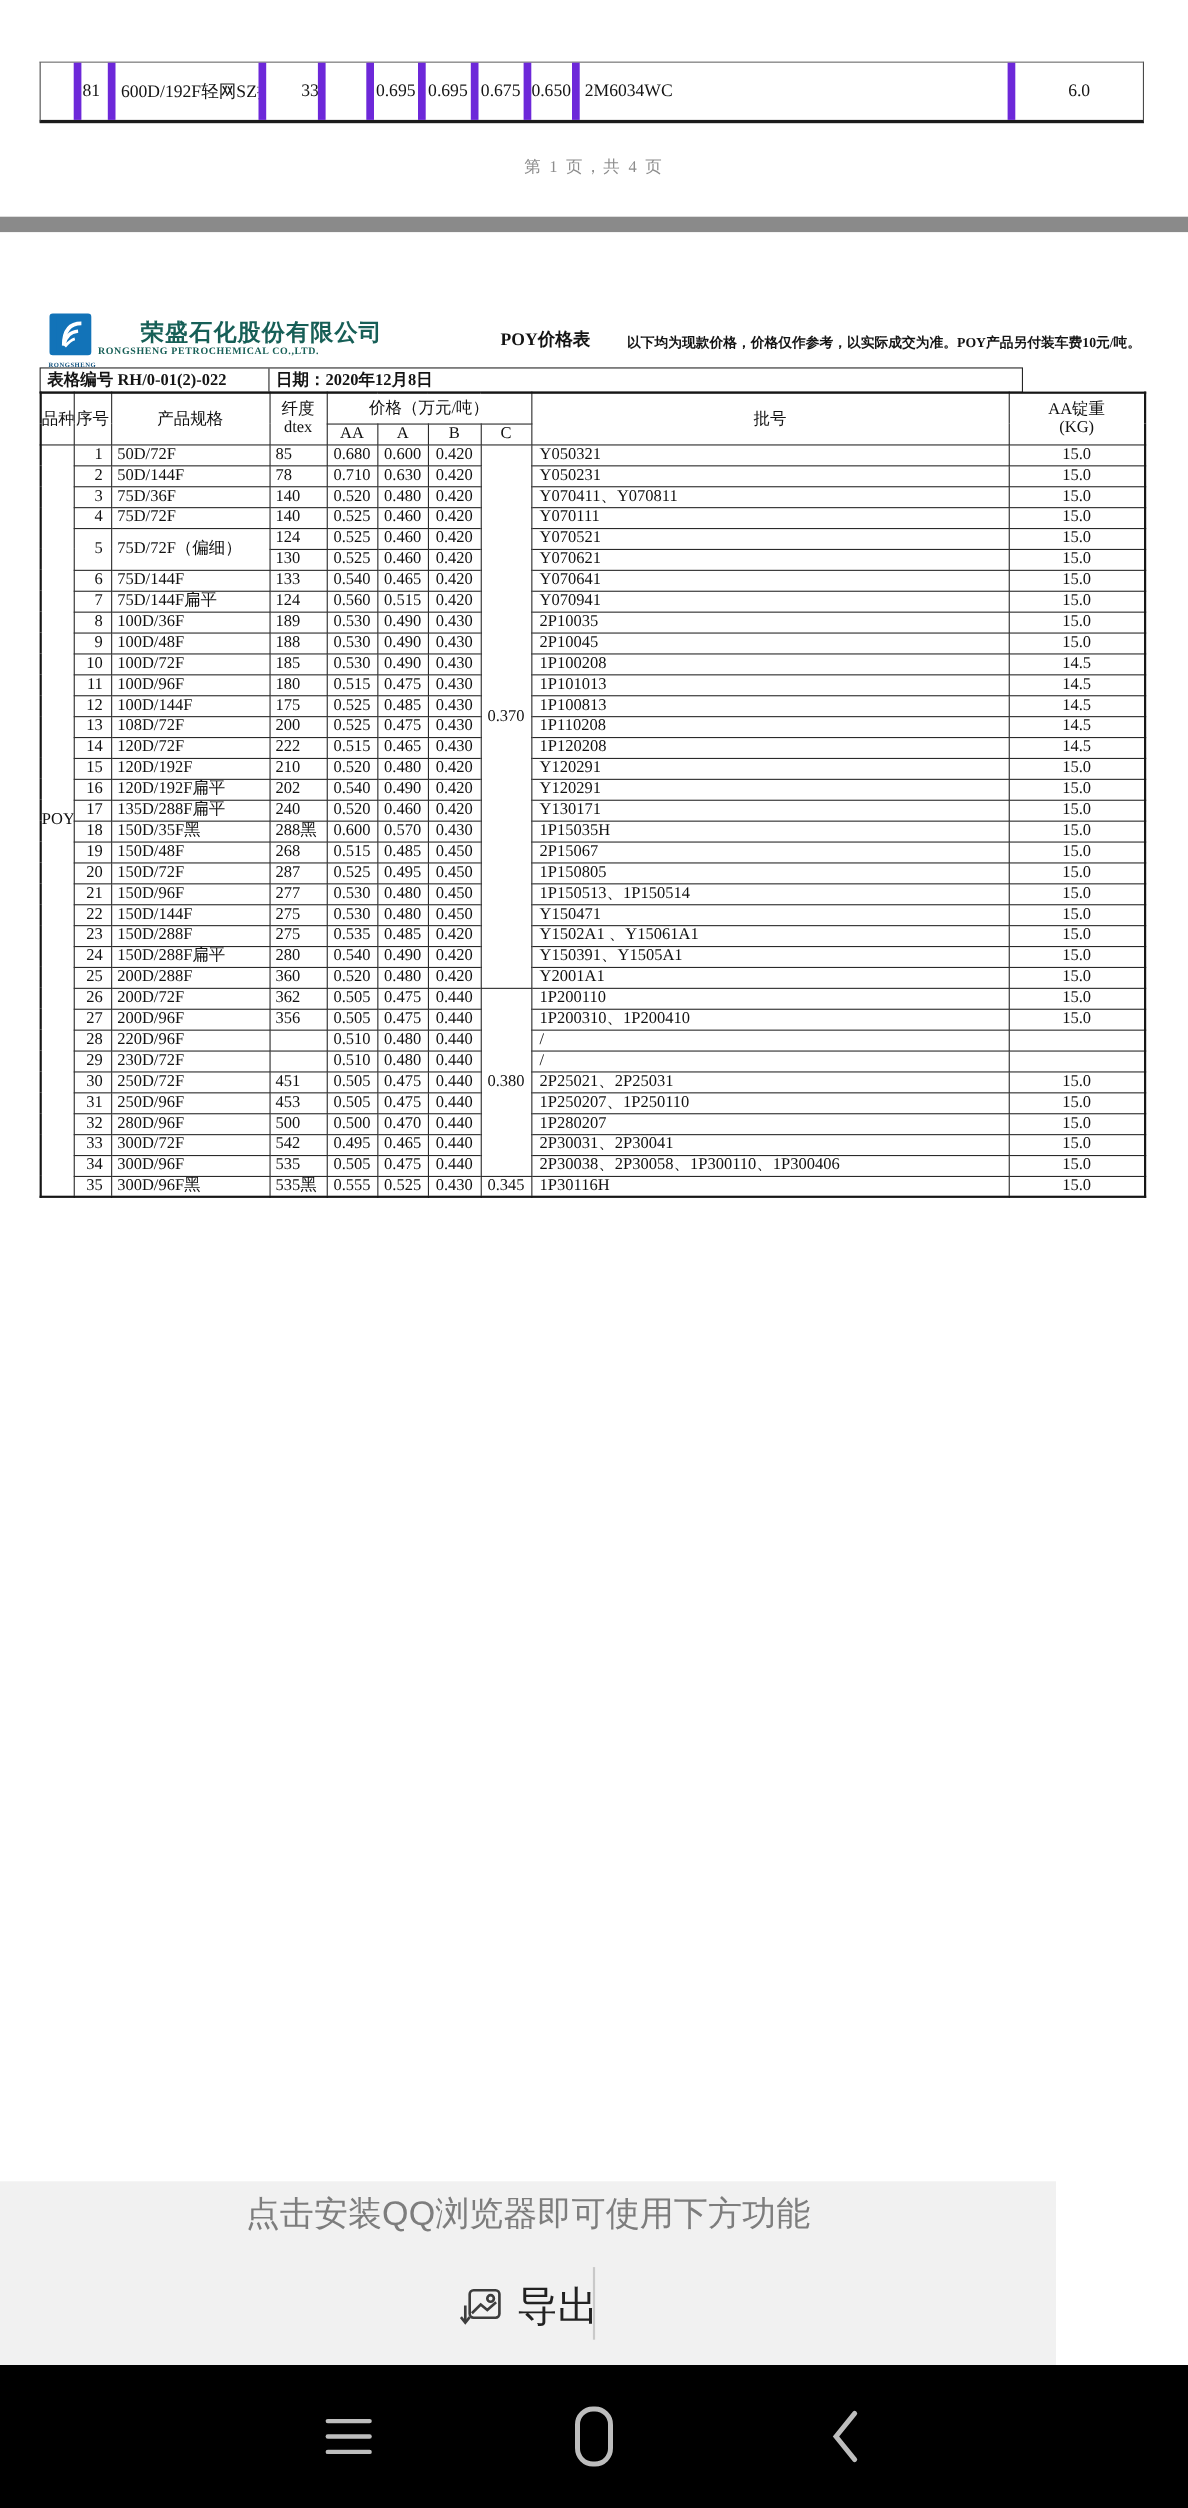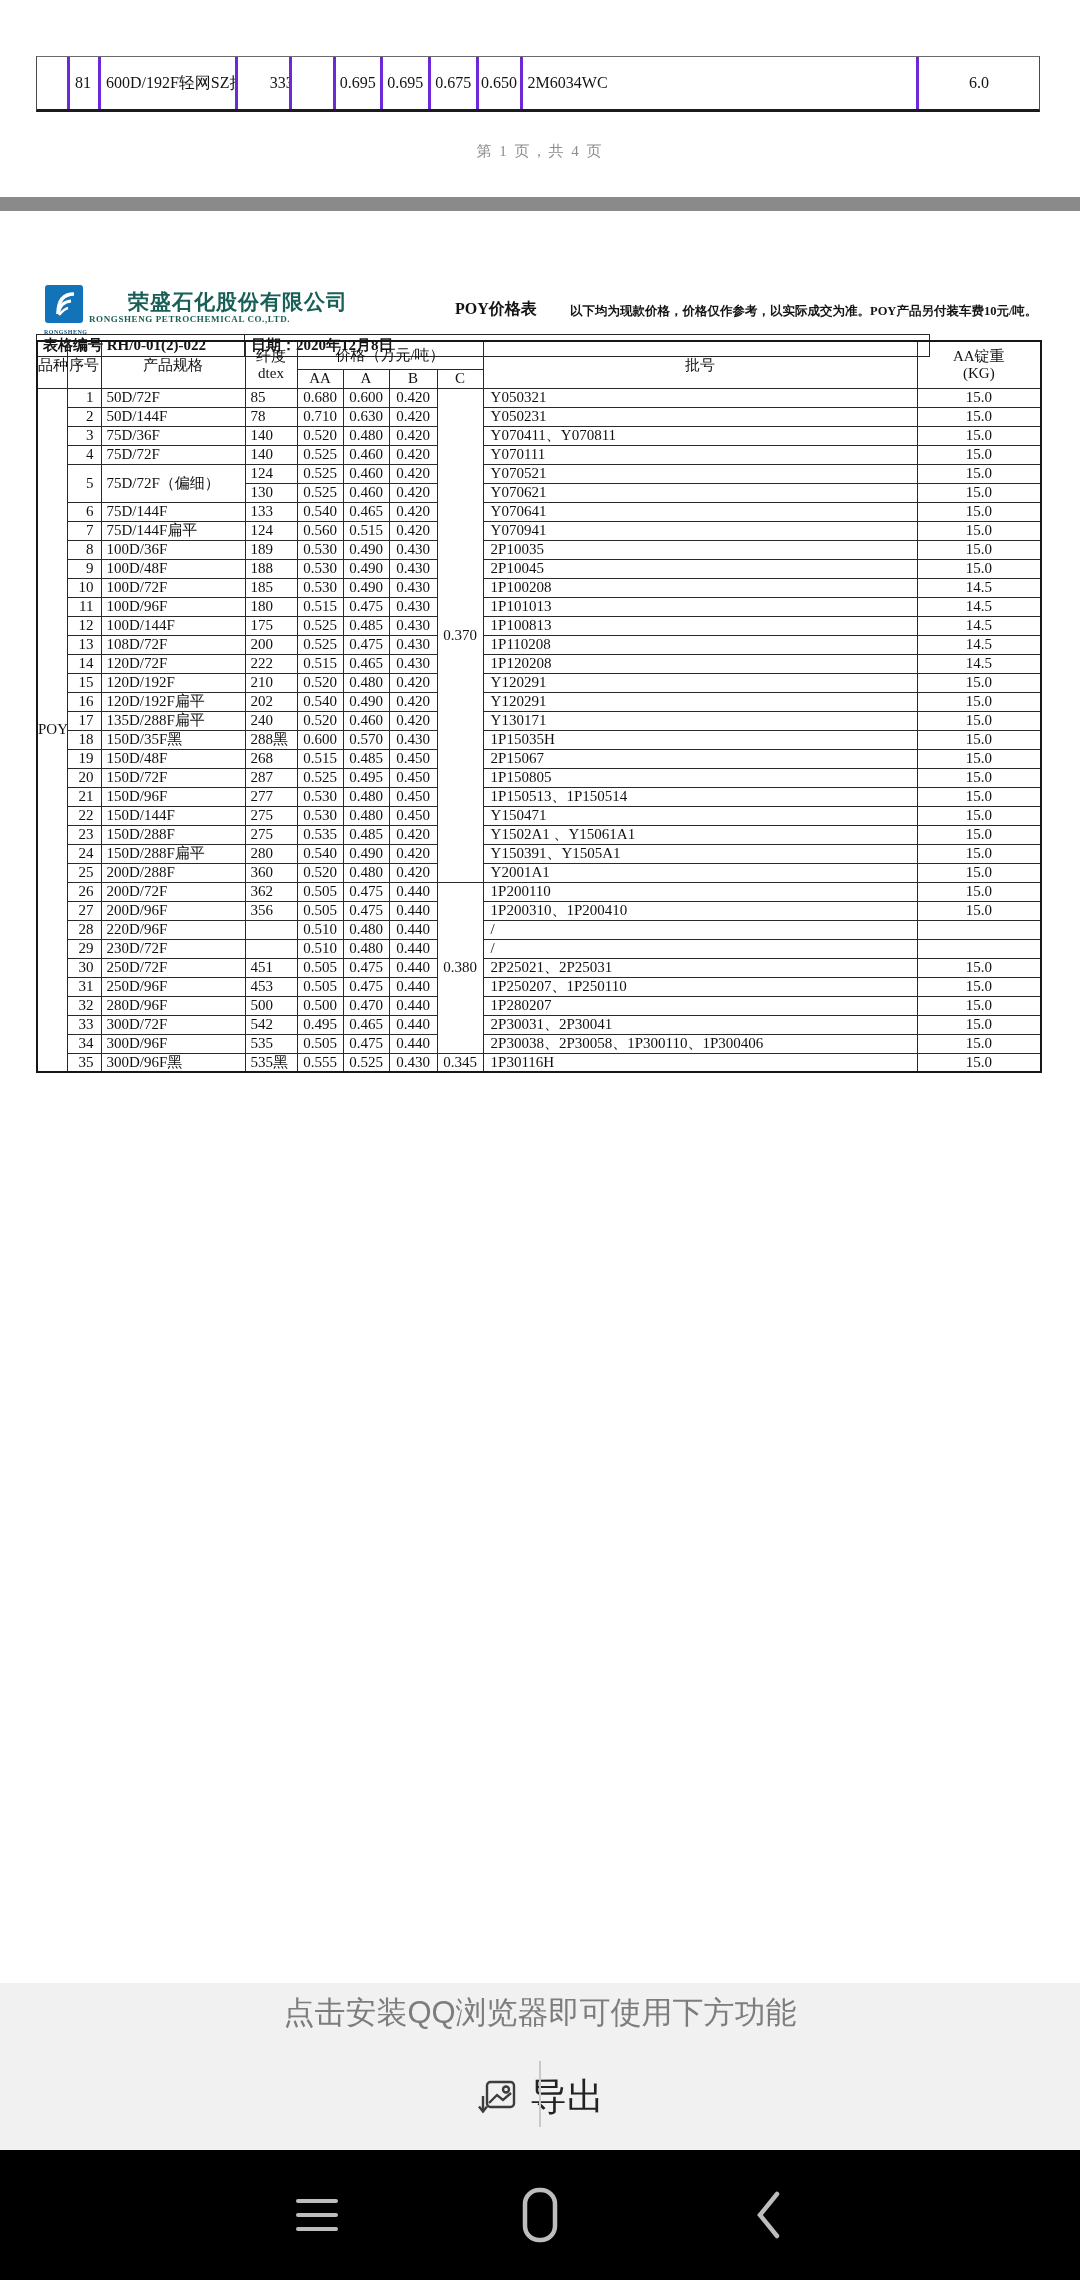--- a/index.html
+++ b/index.html
@@ -7,21 +7,21 @@
   .screen { position:relative; width:1080px; height:2280px; background:#ffffff; overflow:hidden;
             font-family:"Liberation Sans", sans-serif; }
   .doc { font-family:"Liberation Serif","DejaVu Serif", serif; color:#141414; }
 
   
   .prev-row { position:absolute; left:36px; top:56px; width:1004px; height:56px;
               display:flex; border-top:1px solid #6a6a6a; border-bottom:3px solid #1b1b1b;
               border-left:1px solid #4a4a4a; border-right:1px solid #4a4a4a;
               font-size:16px; }
   .pcell { height:100%; display:flex; align-items:center; overflow:hidden; white-space:nowrap; }
-  .pcell + .pcell { border-left:3px solid #6d28d9; }
+  .pcell + .pcell { border-left:7px solid #6d28d9; }
   .pa-l { justify-content:flex-start; padding-left:5px; }
   .pa-r { justify-content:flex-end; padding-right:7px; }
   .pa-c { justify-content:center; }
 
   .page-footer { position:absolute; left:0; top:142px; width:1080px; text-align:center;
                  font-size:15px; color:#8d8d8d; letter-spacing:2px; }
 
   .page-divider { position:absolute; left:0; top:197px; width:1080px; height:14px; background:#8a8a8a; }
 
   
@@ -37,38 +37,38 @@
                font-weight:bold; white-space:nowrap; }
 
   
   .info-row { position:absolute; left:36px; top:334px; width:894px; height:23px; display:flex;
               border:1px solid #262626; font-size:15px; font-weight:bold; }
   .info-left  { width:208px; border-right:1px solid #262626; padding-left:6px;
                 display:flex; align-items:center; }
   .info-right { flex:1; padding-left:6px; display:flex; align-items:center; }
 
   
-  table.poy { position:absolute; left:36px; top:340px; width:1004px; border-collapse:collapse;
+  table.poy { position:absolute; left:36px; top:356px; width:1004px; border-collapse:collapse;
               table-layout:fixed; border:2px solid #161616; }
   table.poy th, table.poy td { border:1px solid #2a2a2a; font-size:15px; font-weight:normal;
               overflow:hidden; white-space:nowrap; color:#111; }
   table.poy th { text-align:center; line-height:1.1; }
   tr.h1 th { height:28px; }
   tr.h2 th { height:19px; }
   table.poy td { height:19px; line-height:17px; }
   .c-variety { text-align:center; }
   .c-no   { text-align:right; padding-right:7px; }
   .c-spec { text-align:left;  padding-left:5px; }
   .c-dtex { text-align:left;  padding-left:5px; }
   .c-num  { text-align:center; }
   .c-batch{ text-align:left;  padding-left:7px; }
   .c-wt   { text-align:center; }
 
   
-  .overlay { position:absolute; left:0; top:1983px; width:1080px; height:167px; background:#f1f1f1; }
+  .overlay { position:absolute; left:0; top:1983px; width:960px; height:167px; background:#f1f1f1; }
   .banner { height:60px; display:flex; align-items:center; justify-content:center;
             font-size:31px; color:#7d7d7d; }
   .btn-row { position:relative; height:107px; display:flex; }
   .btn { flex:1; display:flex; align-items:center; justify-content:center; gap:12px;
          font-size:37px; color:#222222; cursor:pointer; }
   .btn-divider { position:absolute; left:539px; top:18px; width:2px; height:66px; background:#c9c9c9; }
 
   
   .navbar { position:absolute; left:0; top:2150px; width:1080px; height:130px; background:#000; }
   .nav-ic { position:absolute; top:0; height:130px; display:flex; align-items:center; justify-content:center; }

